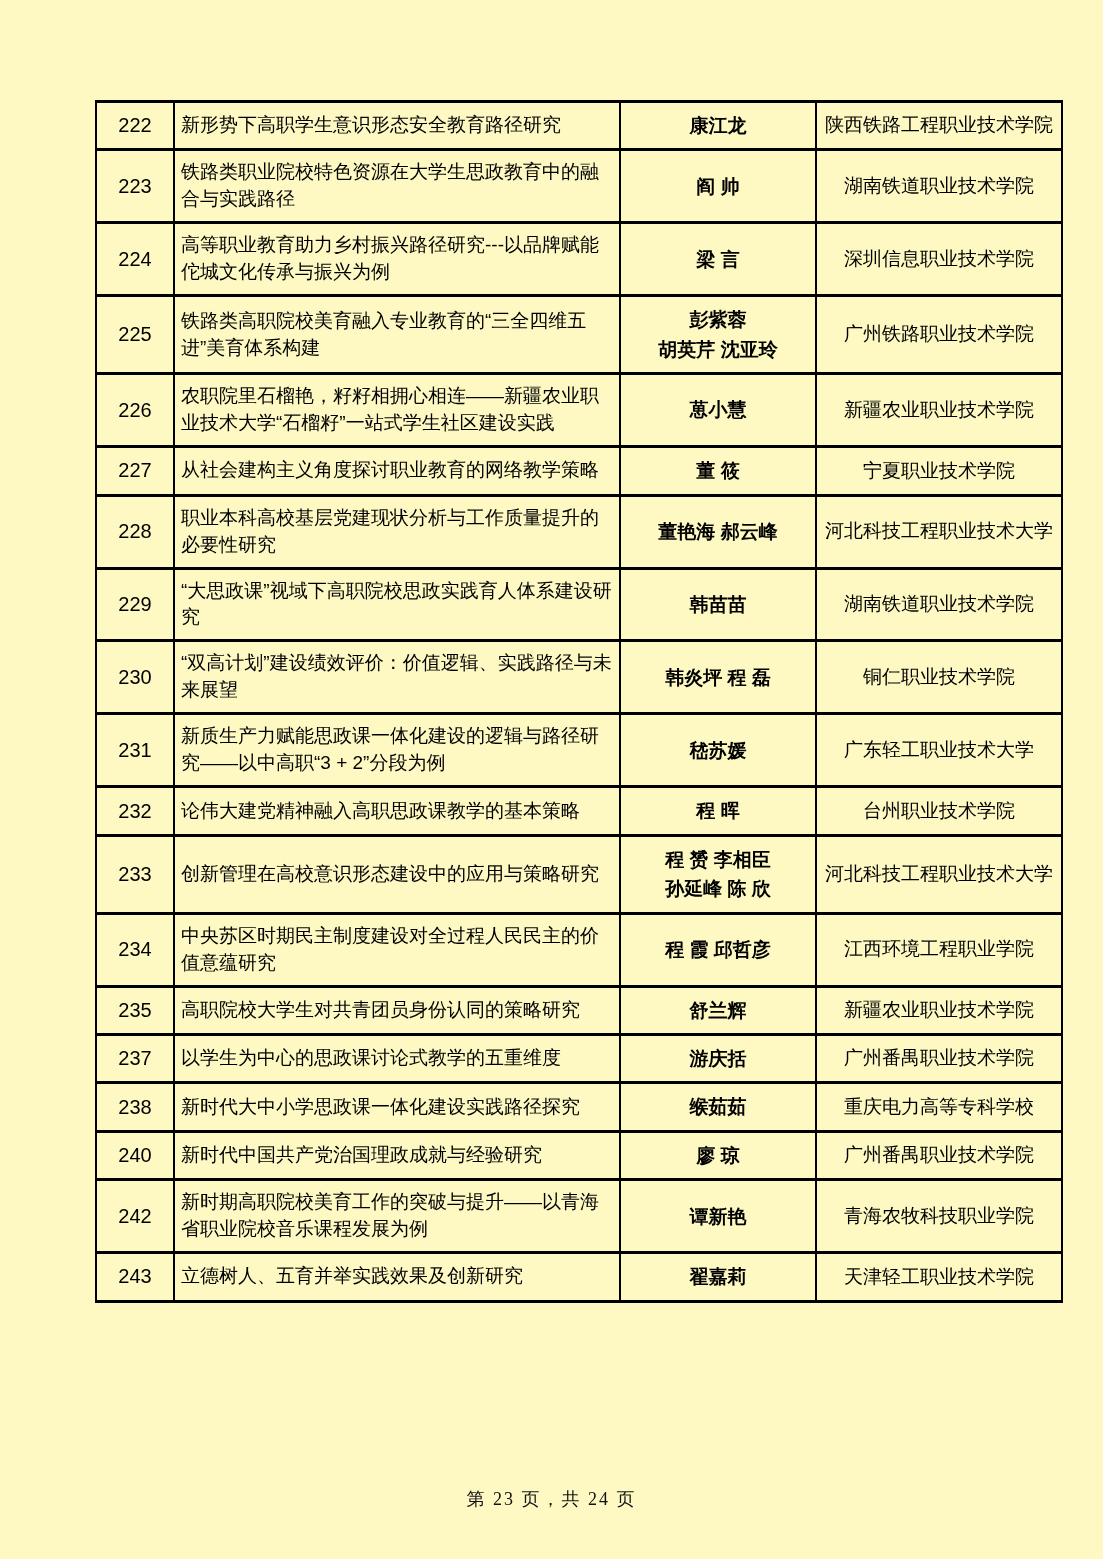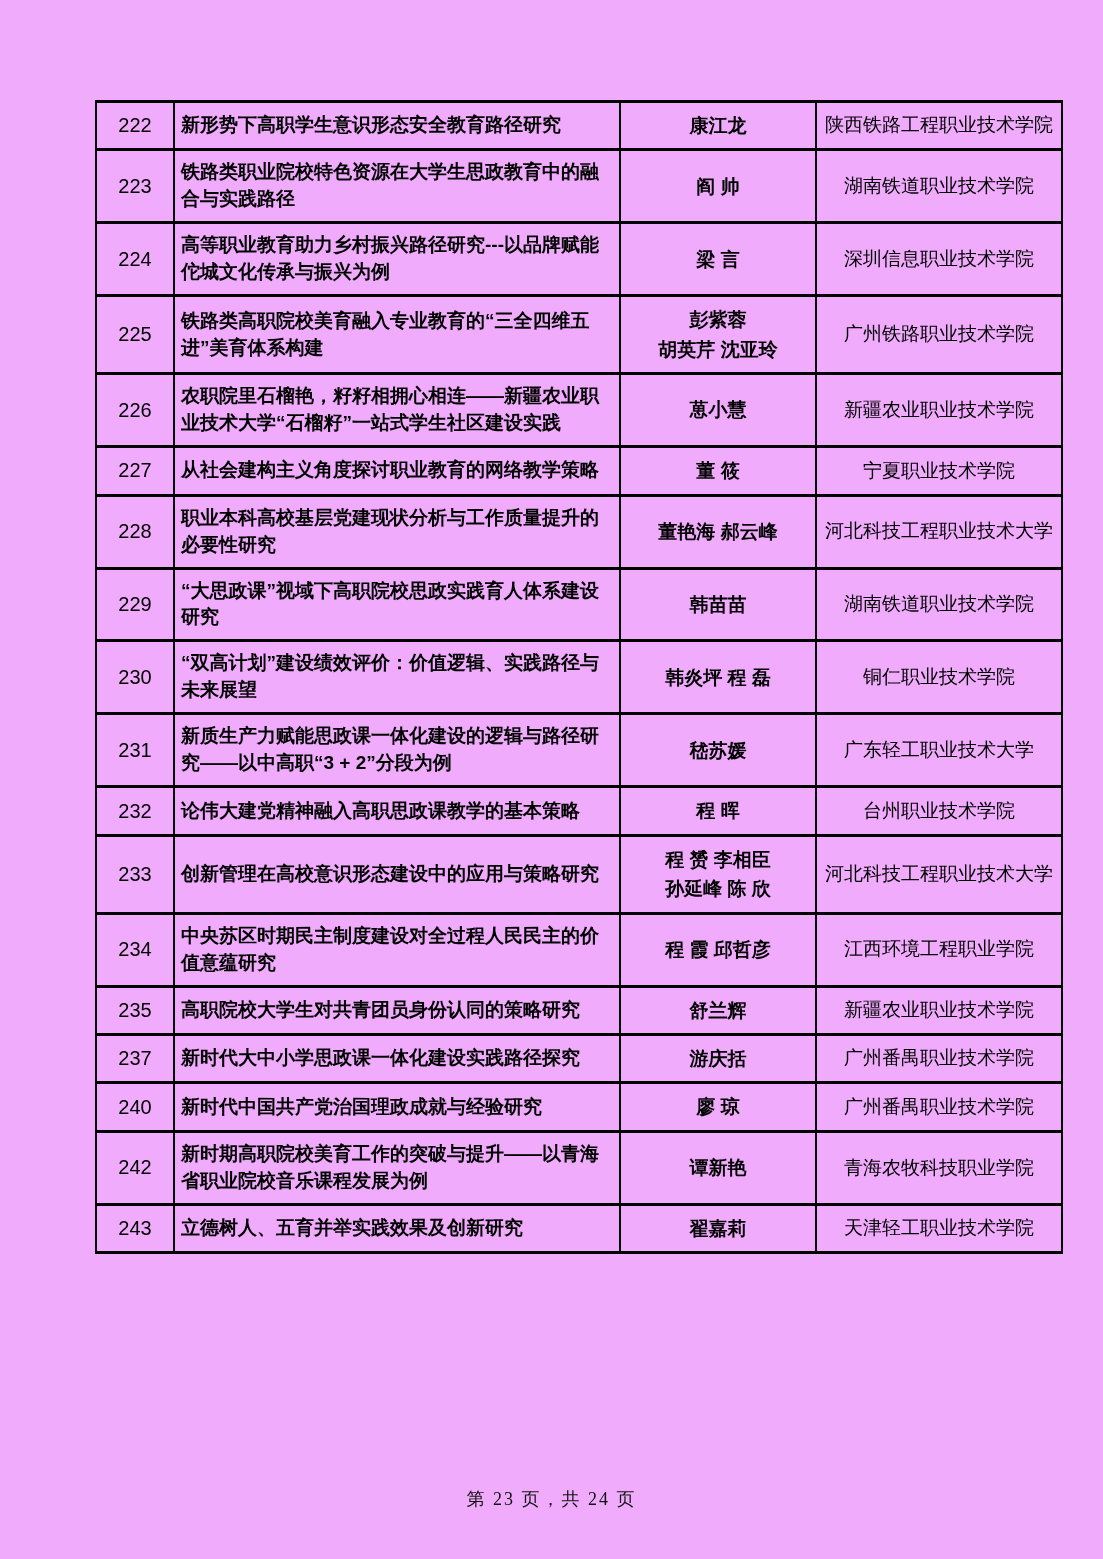--- a/index.html
+++ b/index.html
@@ -1,20 +1,20 @@
 <!DOCTYPE html>
 <html><head>
 <meta charset="utf-8">
 <style>
   html,body{margin:0;padding:0;background:#ffffff;}
   .page{
     position:relative;
     width:1103px;
     height:1559px;
-    background:#f0abfc;
+    background:#fef9c3;
     overflow:hidden;
     font-family:"Liberation Sans","DejaVu Sans",sans-serif;
   }
   table.paper-table{
     position:absolute;
     left:95px;
     top:100px;
     width:910px;
     border-collapse:collapse;
     table-layout:fixed;
@@ -32,21 +32,21 @@
     width:64px;
     text-align:center;
     font-size:20px;
     font-weight:normal;
     font-family:"Liberation Sans","DejaVu Sans",sans-serif;
   }
   td.cell-title{
     width:432px;
     text-align:left;
     font-size:19px;
-    font-weight:bold;
+    font-weight:normal;
     line-height:1.42;
   }
   td.cell-authors{
     width:182px;
     text-align:center;
     font-size:19px;
     font-weight:bold;
     line-height:1.55;
   }
   td.cell-inst{
@@ -184,25 +184,33 @@
         <tr>
           <td class="cell-no">235</td>
           <td class="cell-title">高职院校大学生对共青团员身份认同的策略研究</td>
           <td class="cell-authors">
             <div>舒兰辉</div>
           </td>
           <td class="cell-inst">新疆农业职业技术学院</td>
         </tr>
         <tr>
           <td class="cell-no">237</td>
+          <td class="cell-title">以学生为中心的思政课讨论式教学的五重维度</td>
+          <td class="cell-authors">
+            <div>游庆括</div>
+          </td>
+          <td class="cell-inst">广州番禺职业技术学院</td>
+        </tr>
+        <tr>
+          <td class="cell-no">238</td>
           <td class="cell-title">新时代大中小学思政课一体化建设实践路径探究</td>
           <td class="cell-authors">
-            <div>游庆括</div>
-          </td>
-          <td class="cell-inst">广州番禺职业技术学院</td>
+            <div>缑茹茹</div>
+          </td>
+          <td class="cell-inst">重庆电力高等专科学校</td>
         </tr>
         <tr>
           <td class="cell-no">240</td>
           <td class="cell-title">新时代中国共产党治国理政成就与经验研究</td>
           <td class="cell-authors">
             <div>廖 琼</div>
           </td>
           <td class="cell-inst">广州番禺职业技术学院</td>
         </tr>
         <tr>

